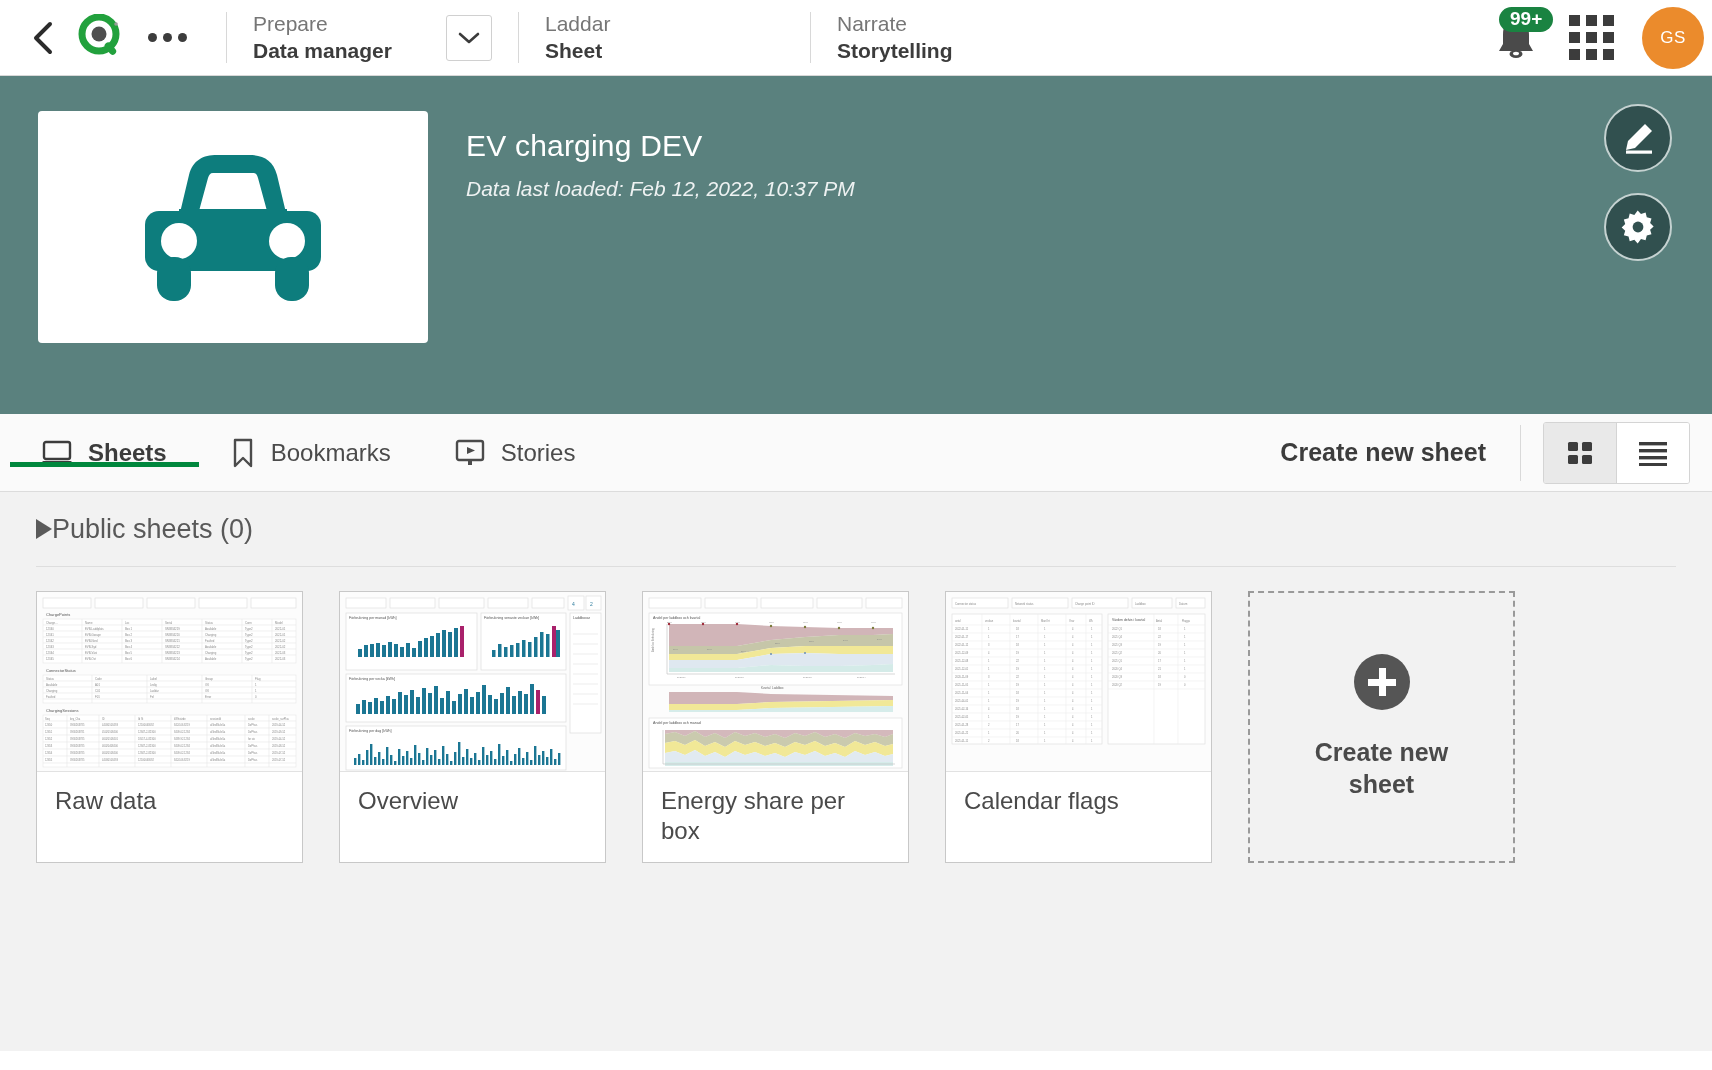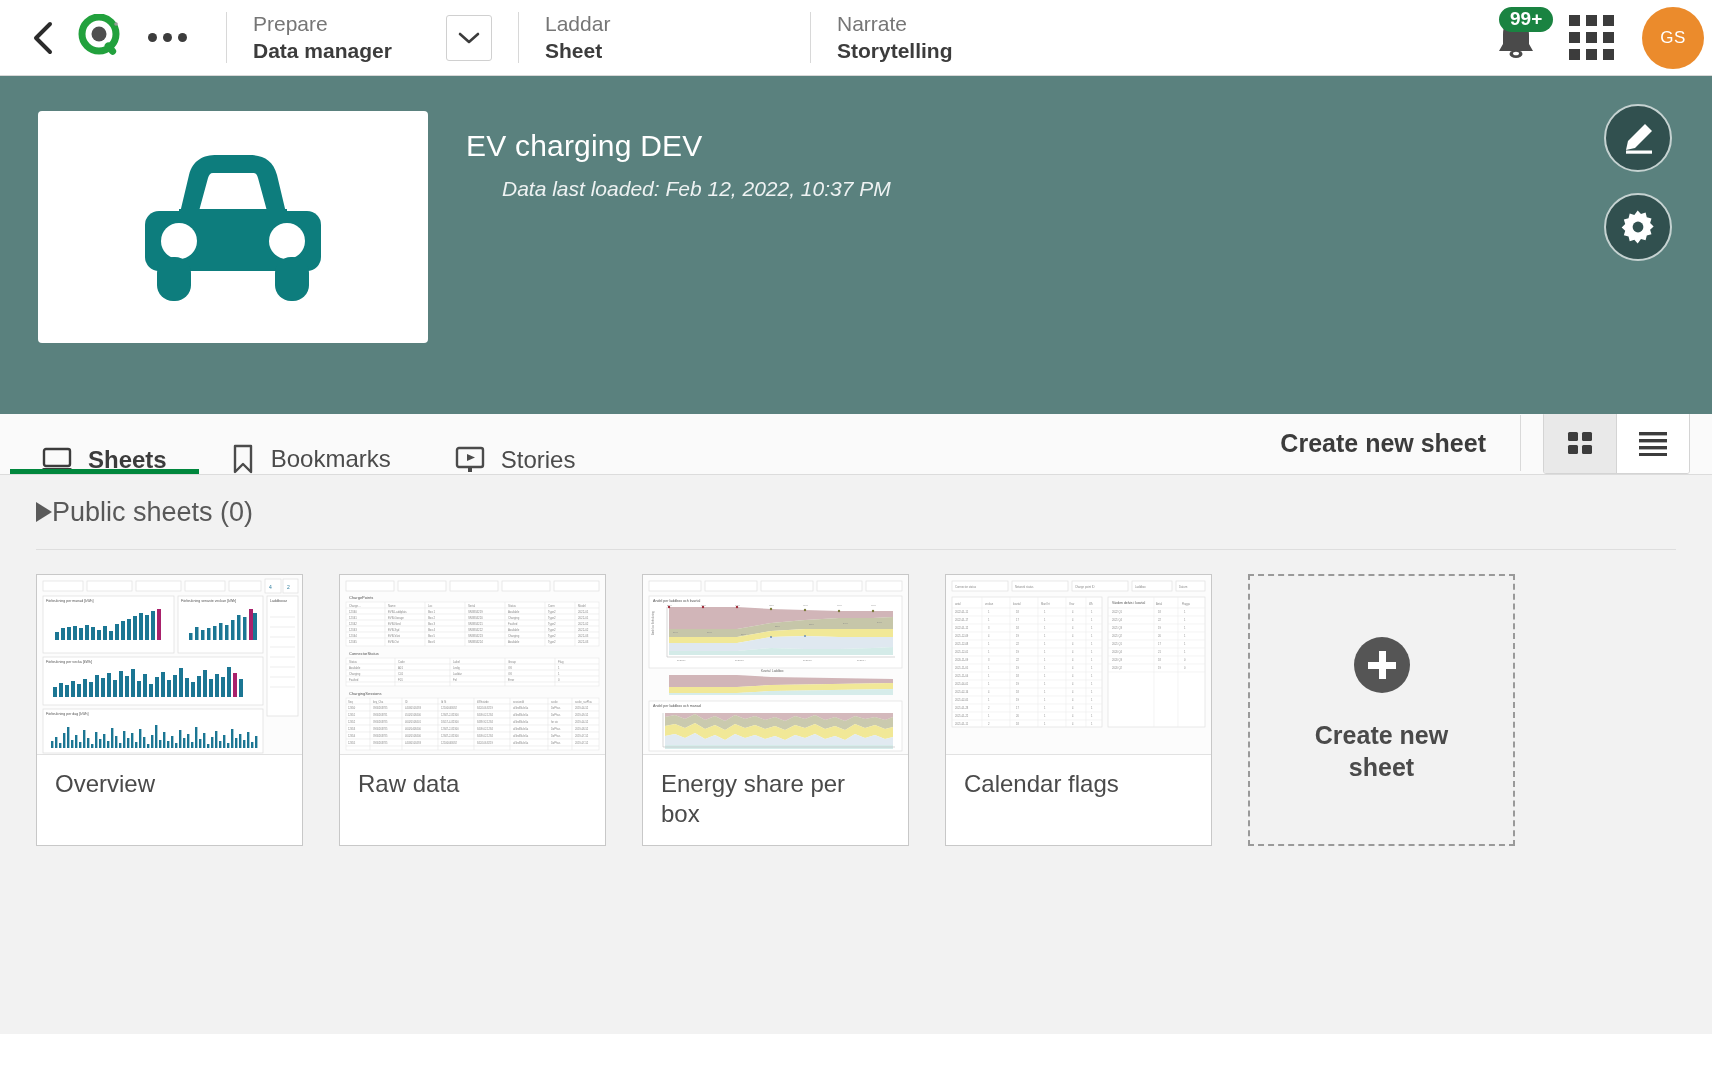--- a/index.html
+++ b/index.html
@@ -120,41 +120,40 @@
     flex: none;
   }
   .app-meta { padding: 18px 0 0 38px; }
   .app-title {
     font-size: 30px; font-weight: normal; color: #fff;
     letter-spacing: 0.2px;
   }
   .app-sub {
     font-size: 21px; color: #eef2f2; font-style: italic;
     margin-top: 14px;
-    margin-left: 36px;
   }
   .app-actions {
     position: absolute; right: 40px; top: 28px;
     display: flex; flex-direction: column; gap: 21px;
   }
   .circ-btn {
     width: 68px; height: 68px; border-radius: 50%;
     background: #31504f;
     border: 2px solid #c5d2d1;
     display: flex; align-items: center; justify-content: center;
     cursor: pointer;
   }
 
   
   .tabsbar {
-    height: 61px;
+    height: 78px;
     background: #fafafa;
     border-bottom: 1px solid #dcdcdc;
     display: flex;
-    align-items: flex-end;
+    align-items: center;
     padding-left: 10px;
   }
   .tab {
     display: flex; align-items: center; gap: 16px;
     padding: 0 32px;
     cursor: pointer;
     position: relative;
     font-size: 24px;
     color: #4b4b4b;
   }
@@ -432,186 +431,20 @@
 <div class="content">
 
   <div class="section-row">
     <span class="tri tri-right"></span>
     <span class="section-title">Public sheets (0)</span>
   </div>
   <div class="hr"></div>
 
 
   <div class="cards">
-
-    <div class="card">
-      <div class="card-thumb">
-        <svg width="265" height="180" viewBox="0 0 265 180">
-          <rect width="265" height="180" fill="#fcfcfc"></rect>
-          <g fill="#ffffff" stroke="#e0e0e0" stroke-width="0.7">
-            <rect x="6" y="6" width="40" height="10"></rect>
-              <rect x="50" y="6" width="45" height="10"></rect>
-            <rect x="99" y="6" width="45" height="10"></rect>
-              <rect x="148" y="6" width="40" height="10"></rect>
-            <rect x="192" y="6" width="32" height="10"></rect>
-            <rect x="228" y="4" width="16" height="14"></rect>
-              <rect x="246" y="4" width="15" height="14"></rect>
-          </g>
-          <text x="232" y="14" font-size="5" fill="#2f7d9e" font-family="Liberation Sans">4</text>
-          <text x="250" y="14" font-size="5" fill="#2f7d9e" font-family="Liberation Sans">2</text>
-          <g stroke="#dddddd" fill="#ffffff" stroke-width="0.7">
-            <rect x="6" y="21" width="131" height="57"></rect>
-              <rect x="141" y="21" width="85" height="57"></rect>
-            <rect x="230" y="21" width="31" height="120"></rect>
-            <rect x="6" y="82" width="220" height="48"></rect>
-              <rect x="6" y="134" width="220" height="44"></rect>
-          </g>
-          <g fill="#555">
-              <text x="9" y="27" font-size="3.6" font-family="Liberation Sans">Förbrukning per månad [kWh]</text>
-          <text x="144" y="27" font-size="3.6" font-family="Liberation Sans">Förbrukning senaste veckan [kWh]</text>
-          <text x="233" y="27" font-size="3.6" font-family="Liberation Sans">Laddboxar</text>
-          <text x="9" y="88" font-size="3.6" font-family="Liberation Sans">Förbrukning per vecka [kWh]</text>
-          <text x="9" y="140" font-size="3.6" font-family="Liberation Sans">Förbrukning per dag [kWh]</text>
-            </g>
-          <g fill="#1b7693">
-            <rect x="18" y="57" width="4" height="8"></rect>
-              <rect x="24" y="53" width="4" height="12"></rect>
-            <rect x="30" y="52" width="4" height="13"></rect>
-              <rect x="36" y="51" width="4" height="14"></rect>
-            <rect x="42" y="53" width="4" height="12"></rect>
-              <rect x="48" y="50" width="4" height="15"></rect>
-            <rect x="54" y="52" width="4" height="13"></rect>
-              <rect x="60" y="55" width="4" height="10"></rect>
-            <rect x="66" y="51" width="4" height="14"></rect>
-              <rect x="72" y="56" width="4" height="9"></rect>
-            <rect x="78" y="49" width="4" height="16"></rect>
-              <rect x="84" y="46" width="4" height="19"></rect>
-            <rect x="90" y="44" width="4" height="21"></rect>
-              <rect x="96" y="41" width="4" height="24"></rect>
-            <rect x="102" y="38" width="4" height="27"></rect>
-              <rect x="108" y="40" width="4" height="25"></rect>
-            <rect x="114" y="36" width="4" height="29"></rect>
-          </g>
-          <rect x="120" y="34" width="4" height="31" fill="#a9216b"></rect>
-          <g fill="#1b7693">
-            <rect x="152" y="58" width="3.5" height="7"></rect>
-              <rect x="158" y="52" width="3.5" height="13"></rect>
-            <rect x="164" y="55" width="3.5" height="10"></rect>
-              <rect x="170" y="53" width="3.5" height="12"></rect>
-            <rect x="176" y="51" width="3.5" height="14"></rect>
-              <rect x="182" y="48" width="3.5" height="17"></rect>
-            <rect x="188" y="50" width="3.5" height="15"></rect>
-              <rect x="194" y="45" width="3.5" height="20"></rect>
-            <rect x="200" y="40" width="3.5" height="25"></rect>
-              <rect x="206" y="42" width="3.5" height="23"></rect>
-          </g>
-          <rect x="212" y="34" width="4" height="31" fill="#a9216b"></rect>
-          <rect x="216" y="38" width="4" height="27" fill="#1b7693"></rect>
-          <g fill="#1b7693">
-            <rect x="16" y="112" width="4" height="10"></rect>
-              <rect x="22" y="108" width="4" height="14"></rect>
-            <rect x="28" y="110" width="4" height="12"></rect>
-              <rect x="34" y="106" width="4" height="16"></rect>
-            <rect x="40" y="109" width="4" height="13"></rect>
-              <rect x="46" y="104" width="4" height="18"></rect>
-            <rect x="52" y="107" width="4" height="15"></rect>
-              <rect x="58" y="100" width="4" height="22"></rect>
-            <rect x="64" y="103" width="4" height="19"></rect>
-              <rect x="70" y="98" width="4" height="24"></rect>
-            <rect x="76" y="105" width="4" height="17"></rect>
-              <rect x="82" y="96" width="4" height="26"></rect>
-            <rect x="88" y="101" width="4" height="21"></rect>
-              <rect x="94" y="94" width="4" height="28"></rect>
-            <rect x="100" y="106" width="4" height="16"></rect>
-              <rect x="106" y="99" width="4" height="23"></rect>
-            <rect x="112" y="109" width="4" height="13"></rect>
-              <rect x="118" y="102" width="4" height="20"></rect>
-            <rect x="124" y="97" width="4" height="25"></rect>
-              <rect x="130" y="105" width="4" height="17"></rect>
-            <rect x="136" y="100" width="4" height="22"></rect>
-              <rect x="142" y="93" width="4" height="29"></rect>
-            <rect x="148" y="103" width="4" height="19"></rect>
-              <rect x="154" y="107" width="4" height="15"></rect>
-            <rect x="160" y="101" width="4" height="21"></rect>
-              <rect x="166" y="95" width="4" height="27"></rect>
-            <rect x="172" y="104" width="4" height="18"></rect>
-              <rect x="178" y="99" width="4" height="23"></rect>
-            <rect x="184" y="102" width="4" height="20"></rect>
-              <rect x="190" y="92" width="4" height="30"></rect>
-          </g>
-          <rect x="196" y="98" width="4" height="24" fill="#a9216b"></rect>
-          <rect x="202" y="104" width="4" height="18" fill="#1b7693"></rect>
-          <g fill="#1b7693">
-            <rect x="14" y="166" width="2.4" height="7"></rect>
-              <rect x="18" y="162" width="2.4" height="11"></rect>
-            <rect x="22" y="168" width="2.4" height="5"></rect>
-              <rect x="26" y="158" width="2.4" height="15"></rect>
-            <rect x="30" y="152" width="2.4" height="21"></rect>
-              <rect x="34" y="165" width="2.4" height="8"></rect>
-            <rect x="38" y="160" width="2.4" height="13"></rect>
-              <rect x="42" y="167" width="2.4" height="6"></rect>
-            <rect x="46" y="155" width="2.4" height="18"></rect>
-              <rect x="50" y="163" width="2.4" height="10"></rect>
-            <rect x="54" y="169" width="2.4" height="4"></rect>
-              <rect x="58" y="157" width="2.4" height="16"></rect>
-            <rect x="62" y="164" width="2.4" height="9"></rect>
-              <rect x="66" y="159" width="2.4" height="14"></rect>
-            <rect x="70" y="166" width="2.4" height="7"></rect>
-              <rect x="74" y="153" width="2.4" height="20"></rect>
-            <rect x="78" y="161" width="2.4" height="12"></rect>
-              <rect x="82" y="168" width="2.4" height="5"></rect>
-            <rect x="86" y="156" width="2.4" height="17"></rect>
-              <rect x="90" y="163" width="2.4" height="10"></rect>
-            <rect x="94" y="158" width="2.4" height="15"></rect>
-              <rect x="98" y="167" width="2.4" height="6"></rect>
-            <rect x="102" y="154" width="2.4" height="19"></rect>
-              <rect x="106" y="162" width="2.4" height="11"></rect>
-            <rect x="110" y="169" width="2.4" height="4"></rect>
-              <rect x="114" y="160" width="2.4" height="13"></rect>
-            <rect x="118" y="150" width="2.4" height="23"></rect>
-              <rect x="122" y="165" width="2.4" height="8"></rect>
-            <rect x="126" y="157" width="2.4" height="16"></rect>
-              <rect x="130" y="166" width="2.4" height="7"></rect>
-            <rect x="134" y="161" width="2.4" height="12"></rect>
-              <rect x="138" y="168" width="2.4" height="5"></rect>
-            <rect x="142" y="155" width="2.4" height="18"></rect>
-              <rect x="146" y="163" width="2.4" height="10"></rect>
-            <rect x="150" y="159" width="2.4" height="14"></rect>
-              <rect x="154" y="167" width="2.4" height="6"></rect>
-            <rect x="158" y="152" width="2.4" height="21"></rect>
-              <rect x="162" y="164" width="2.4" height="9"></rect>
-            <rect x="166" y="158" width="2.4" height="15"></rect>
-              <rect x="170" y="169" width="2.4" height="4"></rect>
-            <rect x="174" y="162" width="2.4" height="11"></rect>
-              <rect x="178" y="156" width="2.4" height="17"></rect>
-            <rect x="182" y="166" width="2.4" height="7"></rect>
-              <rect x="186" y="160" width="2.4" height="13"></rect>
-            <rect x="190" y="168" width="2.4" height="5"></rect>
-              <rect x="194" y="154" width="2.4" height="19"></rect>
-            <rect x="198" y="163" width="2.4" height="10"></rect>
-              <rect x="202" y="159" width="2.4" height="14"></rect>
-            <rect x="206" y="165" width="2.4" height="8"></rect>
-              <rect x="210" y="157" width="2.4" height="16"></rect>
-            <rect x="214" y="167" width="2.4" height="6"></rect>
-              <rect x="218" y="161" width="2.4" height="12"></rect>
-          </g>
-          <g stroke="#d8d8d8" stroke-width="0.5">
-            <line x1="233" y1="42" x2="258" y2="42"></line>
-              <line x1="233" y1="52" x2="258" y2="52"></line>
-            <line x1="233" y1="62" x2="258" y2="62"></line>
-              <line x1="233" y1="72" x2="258" y2="72"></line>
-            <line x1="233" y1="82" x2="258" y2="82"></line>
-              <line x1="233" y1="92" x2="258" y2="92"></line>
-            <line x1="233" y1="102" x2="258" y2="102"></line>
-              <line x1="233" y1="112" x2="258" y2="112"></line>
-          </g>
-        </svg>
-      </div>
-      <div class="card-label">Overview</div>
-    </div>
 
     <div class="card">
       <div class="card-thumb">
         <svg width="265" height="180" viewBox="0 0 265 180">
           <rect width="265" height="180" fill="#fcfcfc"></rect>
           <g fill="#ffffff" stroke="#e0e0e0" stroke-width="0.7">
             <rect x="6" y="6" width="48" height="10"></rect>
               <rect x="58" y="6" width="48" height="10"></rect>
             <rect x="110" y="6" width="48" height="10"></rect>
               <rect x="162" y="6" width="48" height="10"></rect>
@@ -790,20 +623,186 @@
               <text x="65" y="169">44030103493</text>
               <text x="101" y="169">12100043692</text>
               <text x="137" y="169">8424.06.8219</text>
               <text x="173" y="169">af3ed8b-fe5a</text>
               <text x="211" y="169">DoPhus</text>
               <text x="235" y="169">2019-07-52</text>
           </g>
         </svg>
       </div>
       <div class="card-label">Raw data</div>
+    </div>
+
+    <div class="card">
+      <div class="card-thumb">
+        <svg width="265" height="180" viewBox="0 0 265 180">
+          <rect width="265" height="180" fill="#fcfcfc"></rect>
+          <g fill="#ffffff" stroke="#e0e0e0" stroke-width="0.7">
+            <rect x="6" y="6" width="40" height="10"></rect>
+              <rect x="50" y="6" width="45" height="10"></rect>
+            <rect x="99" y="6" width="45" height="10"></rect>
+              <rect x="148" y="6" width="40" height="10"></rect>
+            <rect x="192" y="6" width="32" height="10"></rect>
+            <rect x="228" y="4" width="16" height="14"></rect>
+              <rect x="246" y="4" width="15" height="14"></rect>
+          </g>
+          <text x="232" y="14" font-size="5" fill="#2f7d9e" font-family="Liberation Sans">4</text>
+          <text x="250" y="14" font-size="5" fill="#2f7d9e" font-family="Liberation Sans">2</text>
+          <g stroke="#dddddd" fill="#ffffff" stroke-width="0.7">
+            <rect x="6" y="21" width="131" height="57"></rect>
+              <rect x="141" y="21" width="85" height="57"></rect>
+            <rect x="230" y="21" width="31" height="120"></rect>
+            <rect x="6" y="82" width="220" height="48"></rect>
+              <rect x="6" y="134" width="220" height="44"></rect>
+          </g>
+          <g fill="#555">
+              <text x="9" y="27" font-size="3.6" font-family="Liberation Sans">Förbrukning per månad [kWh]</text>
+          <text x="144" y="27" font-size="3.6" font-family="Liberation Sans">Förbrukning senaste veckan [kWh]</text>
+          <text x="233" y="27" font-size="3.6" font-family="Liberation Sans">Laddboxar</text>
+          <text x="9" y="88" font-size="3.6" font-family="Liberation Sans">Förbrukning per vecka [kWh]</text>
+          <text x="9" y="140" font-size="3.6" font-family="Liberation Sans">Förbrukning per dag [kWh]</text>
+            </g>
+          <g fill="#1b7693">
+            <rect x="18" y="57" width="4" height="8"></rect>
+              <rect x="24" y="53" width="4" height="12"></rect>
+            <rect x="30" y="52" width="4" height="13"></rect>
+              <rect x="36" y="51" width="4" height="14"></rect>
+            <rect x="42" y="53" width="4" height="12"></rect>
+              <rect x="48" y="50" width="4" height="15"></rect>
+            <rect x="54" y="52" width="4" height="13"></rect>
+              <rect x="60" y="55" width="4" height="10"></rect>
+            <rect x="66" y="51" width="4" height="14"></rect>
+              <rect x="72" y="56" width="4" height="9"></rect>
+            <rect x="78" y="49" width="4" height="16"></rect>
+              <rect x="84" y="46" width="4" height="19"></rect>
+            <rect x="90" y="44" width="4" height="21"></rect>
+              <rect x="96" y="41" width="4" height="24"></rect>
+            <rect x="102" y="38" width="4" height="27"></rect>
+              <rect x="108" y="40" width="4" height="25"></rect>
+            <rect x="114" y="36" width="4" height="29"></rect>
+          </g>
+          <rect x="120" y="34" width="4" height="31" fill="#a9216b"></rect>
+          <g fill="#1b7693">
+            <rect x="152" y="58" width="3.5" height="7"></rect>
+              <rect x="158" y="52" width="3.5" height="13"></rect>
+            <rect x="164" y="55" width="3.5" height="10"></rect>
+              <rect x="170" y="53" width="3.5" height="12"></rect>
+            <rect x="176" y="51" width="3.5" height="14"></rect>
+              <rect x="182" y="48" width="3.5" height="17"></rect>
+            <rect x="188" y="50" width="3.5" height="15"></rect>
+              <rect x="194" y="45" width="3.5" height="20"></rect>
+            <rect x="200" y="40" width="3.5" height="25"></rect>
+              <rect x="206" y="42" width="3.5" height="23"></rect>
+          </g>
+          <rect x="212" y="34" width="4" height="31" fill="#a9216b"></rect>
+          <rect x="216" y="38" width="4" height="27" fill="#1b7693"></rect>
+          <g fill="#1b7693">
+            <rect x="16" y="112" width="4" height="10"></rect>
+              <rect x="22" y="108" width="4" height="14"></rect>
+            <rect x="28" y="110" width="4" height="12"></rect>
+              <rect x="34" y="106" width="4" height="16"></rect>
+            <rect x="40" y="109" width="4" height="13"></rect>
+              <rect x="46" y="104" width="4" height="18"></rect>
+            <rect x="52" y="107" width="4" height="15"></rect>
+              <rect x="58" y="100" width="4" height="22"></rect>
+            <rect x="64" y="103" width="4" height="19"></rect>
+              <rect x="70" y="98" width="4" height="24"></rect>
+            <rect x="76" y="105" width="4" height="17"></rect>
+              <rect x="82" y="96" width="4" height="26"></rect>
+            <rect x="88" y="101" width="4" height="21"></rect>
+              <rect x="94" y="94" width="4" height="28"></rect>
+            <rect x="100" y="106" width="4" height="16"></rect>
+              <rect x="106" y="99" width="4" height="23"></rect>
+            <rect x="112" y="109" width="4" height="13"></rect>
+              <rect x="118" y="102" width="4" height="20"></rect>
+            <rect x="124" y="97" width="4" height="25"></rect>
+              <rect x="130" y="105" width="4" height="17"></rect>
+            <rect x="136" y="100" width="4" height="22"></rect>
+              <rect x="142" y="93" width="4" height="29"></rect>
+            <rect x="148" y="103" width="4" height="19"></rect>
+              <rect x="154" y="107" width="4" height="15"></rect>
+            <rect x="160" y="101" width="4" height="21"></rect>
+              <rect x="166" y="95" width="4" height="27"></rect>
+            <rect x="172" y="104" width="4" height="18"></rect>
+              <rect x="178" y="99" width="4" height="23"></rect>
+            <rect x="184" y="102" width="4" height="20"></rect>
+              <rect x="190" y="92" width="4" height="30"></rect>
+          </g>
+          <rect x="196" y="98" width="4" height="24" fill="#a9216b"></rect>
+          <rect x="202" y="104" width="4" height="18" fill="#1b7693"></rect>
+          <g fill="#1b7693">
+            <rect x="14" y="166" width="2.4" height="7"></rect>
+              <rect x="18" y="162" width="2.4" height="11"></rect>
+            <rect x="22" y="168" width="2.4" height="5"></rect>
+              <rect x="26" y="158" width="2.4" height="15"></rect>
+            <rect x="30" y="152" width="2.4" height="21"></rect>
+              <rect x="34" y="165" width="2.4" height="8"></rect>
+            <rect x="38" y="160" width="2.4" height="13"></rect>
+              <rect x="42" y="167" width="2.4" height="6"></rect>
+            <rect x="46" y="155" width="2.4" height="18"></rect>
+              <rect x="50" y="163" width="2.4" height="10"></rect>
+            <rect x="54" y="169" width="2.4" height="4"></rect>
+              <rect x="58" y="157" width="2.4" height="16"></rect>
+            <rect x="62" y="164" width="2.4" height="9"></rect>
+              <rect x="66" y="159" width="2.4" height="14"></rect>
+            <rect x="70" y="166" width="2.4" height="7"></rect>
+              <rect x="74" y="153" width="2.4" height="20"></rect>
+            <rect x="78" y="161" width="2.4" height="12"></rect>
+              <rect x="82" y="168" width="2.4" height="5"></rect>
+            <rect x="86" y="156" width="2.4" height="17"></rect>
+              <rect x="90" y="163" width="2.4" height="10"></rect>
+            <rect x="94" y="158" width="2.4" height="15"></rect>
+              <rect x="98" y="167" width="2.4" height="6"></rect>
+            <rect x="102" y="154" width="2.4" height="19"></rect>
+              <rect x="106" y="162" width="2.4" height="11"></rect>
+            <rect x="110" y="169" width="2.4" height="4"></rect>
+              <rect x="114" y="160" width="2.4" height="13"></rect>
+            <rect x="118" y="150" width="2.4" height="23"></rect>
+              <rect x="122" y="165" width="2.4" height="8"></rect>
+            <rect x="126" y="157" width="2.4" height="16"></rect>
+              <rect x="130" y="166" width="2.4" height="7"></rect>
+            <rect x="134" y="161" width="2.4" height="12"></rect>
+              <rect x="138" y="168" width="2.4" height="5"></rect>
+            <rect x="142" y="155" width="2.4" height="18"></rect>
+              <rect x="146" y="163" width="2.4" height="10"></rect>
+            <rect x="150" y="159" width="2.4" height="14"></rect>
+              <rect x="154" y="167" width="2.4" height="6"></rect>
+            <rect x="158" y="152" width="2.4" height="21"></rect>
+              <rect x="162" y="164" width="2.4" height="9"></rect>
+            <rect x="166" y="158" width="2.4" height="15"></rect>
+              <rect x="170" y="169" width="2.4" height="4"></rect>
+            <rect x="174" y="162" width="2.4" height="11"></rect>
+              <rect x="178" y="156" width="2.4" height="17"></rect>
+            <rect x="182" y="166" width="2.4" height="7"></rect>
+              <rect x="186" y="160" width="2.4" height="13"></rect>
+            <rect x="190" y="168" width="2.4" height="5"></rect>
+              <rect x="194" y="154" width="2.4" height="19"></rect>
+            <rect x="198" y="163" width="2.4" height="10"></rect>
+              <rect x="202" y="159" width="2.4" height="14"></rect>
+            <rect x="206" y="165" width="2.4" height="8"></rect>
+              <rect x="210" y="157" width="2.4" height="16"></rect>
+            <rect x="214" y="167" width="2.4" height="6"></rect>
+              <rect x="218" y="161" width="2.4" height="12"></rect>
+          </g>
+          <g stroke="#d8d8d8" stroke-width="0.5">
+            <line x1="233" y1="42" x2="258" y2="42"></line>
+              <line x1="233" y1="52" x2="258" y2="52"></line>
+            <line x1="233" y1="62" x2="258" y2="62"></line>
+              <line x1="233" y1="72" x2="258" y2="72"></line>
+            <line x1="233" y1="82" x2="258" y2="82"></line>
+              <line x1="233" y1="92" x2="258" y2="92"></line>
+            <line x1="233" y1="102" x2="258" y2="102"></line>
+              <line x1="233" y1="112" x2="258" y2="112"></line>
+          </g>
+        </svg>
+      </div>
+      <div class="card-label">Overview</div>
     </div>
 
     <div class="card">
       <div class="card-thumb">
         <svg width="265" height="180" viewBox="0 0 265 180">
           <rect width="265" height="180" fill="#fcfcfc"></rect>
           <g fill="#ffffff" stroke="#e0e0e0" stroke-width="0.7">
             <rect x="6" y="6" width="52" height="10"></rect>
               <rect x="62" y="6" width="52" height="10"></rect>
             <rect x="118" y="6" width="52" height="10"></rect>

